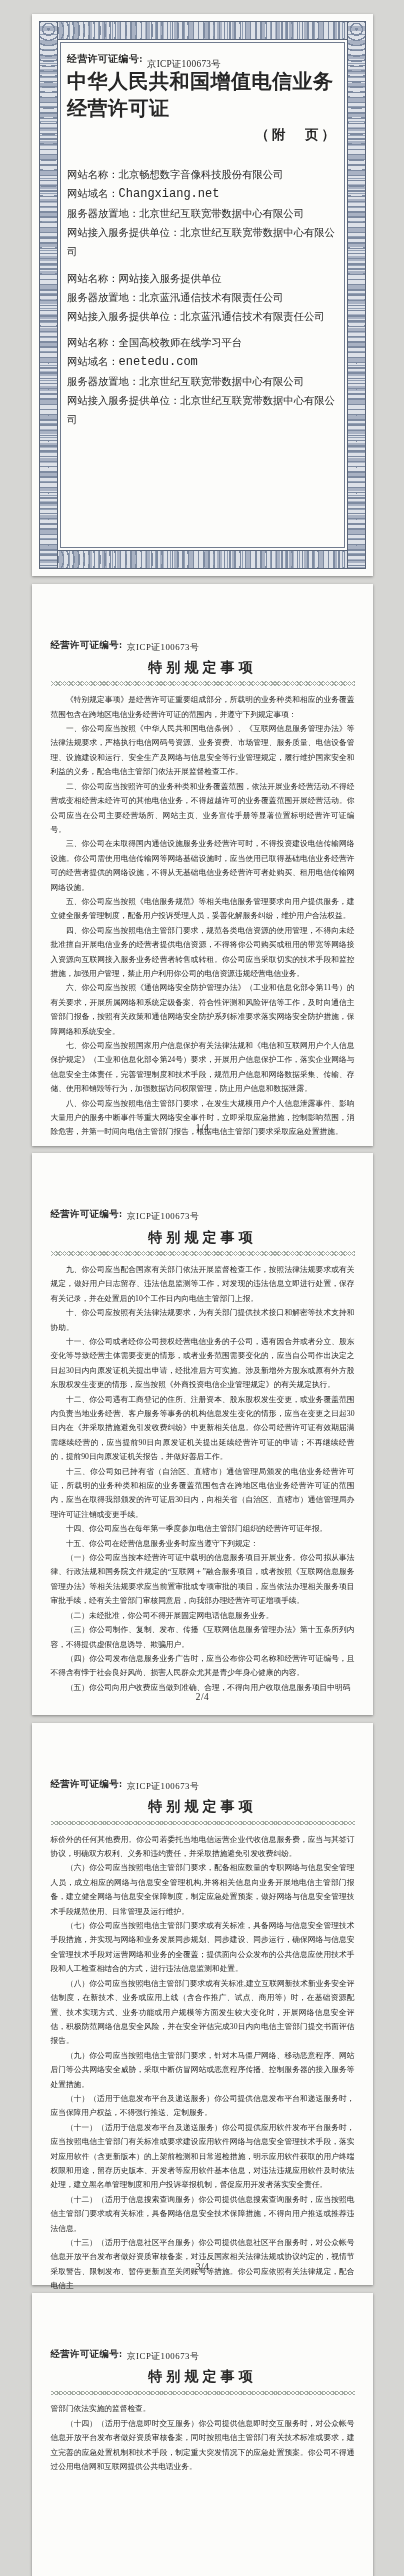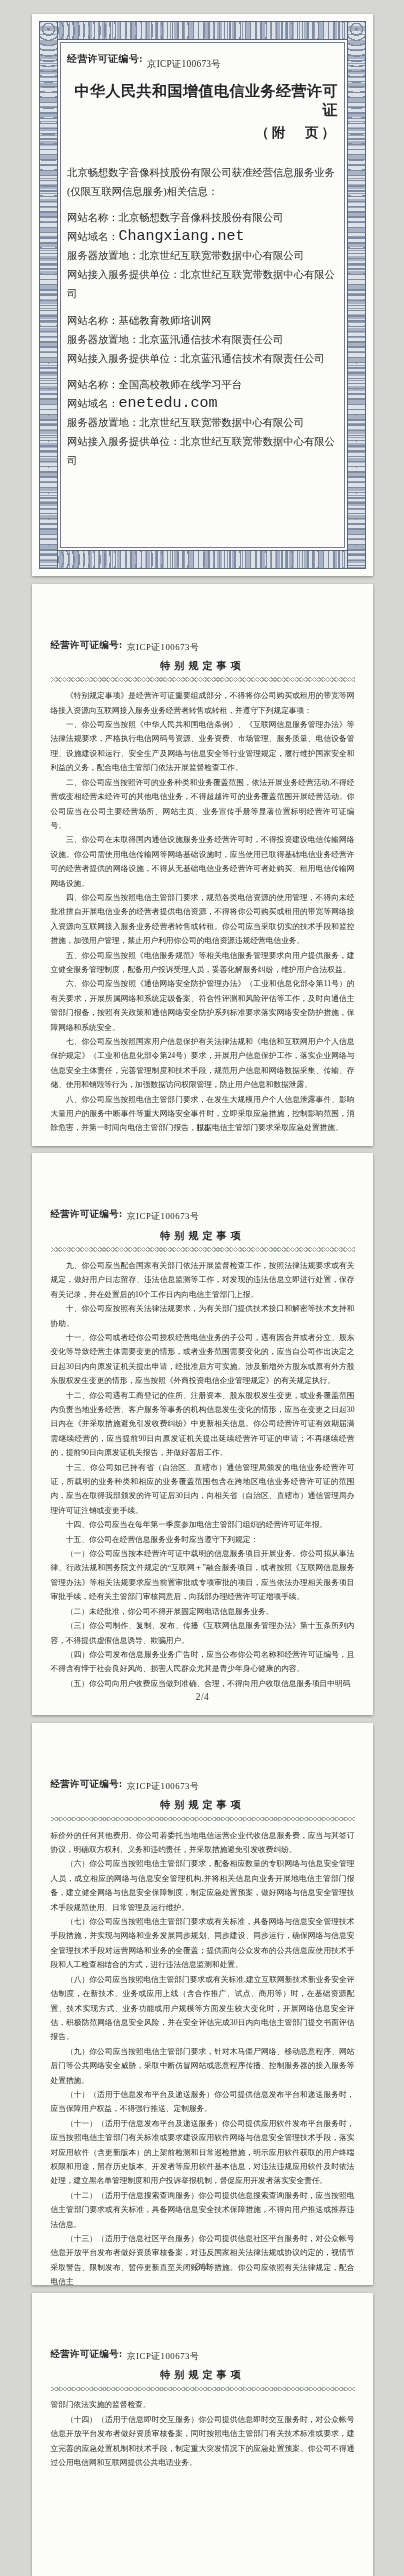--- a/index.html
+++ b/index.html
@@ -68,44 +68,44 @@
   }
   .lic-num{
     font-weight:normal;
     font-size:9.3px;
     position:relative;
     top:4.6px;
     margin-left:4.1px;
     letter-spacing:0.3px;
   }
   .annex-title{
-    margin:16px 0 0;
-    text-align:right;
-    font-size:15px;
+    margin:2px 0 0;
+    text-align:left;
+    font-size:20px;
     font-weight:bold;
     letter-spacing:0.5px;
   }
   .annex-subtitle{
     margin:4.1px 0 0;
     text-align:right;
     font-size:13.4px;
     font-weight:bold;
     letter-spacing:3.1px;
   }
   .annex-body{
     margin-top:20.6px;
     font-size:10.3px;
     line-height:19px;
   }
   .annex-intro{margin:0 0 7.2px;}
   .website-entry{margin:0 0 7.7px;}
   .site-row .lbl{}
   .site-row .val-latin{
     font-family:"Liberation Mono","DejaVu Sans Mono",monospace;
-    font-size:15px;
+    font-size:12px;
   }
 
   
   .sp-content{
     position:absolute;
     left:18.5px;right:18.5px;top:0;bottom:0;
   }
   .sp-header{
     margin-top:55px;
     font-size:9.3px;
@@ -115,21 +115,21 @@
   .sp-header .hdr-num{
     font-weight:normal;
     font-size:8.8px;
     position:relative;
     top:2.1px;
     margin-left:4.1px;
   }
   .sp-title{
     margin:7.2px 0 0;
     text-align:center;
-    font-size:10px;
+    font-size:14px;
     font-weight:bold;
     letter-spacing:4.1px;
   }
   .zigzag{
     height:4.6px;
     margin:4.6px 0 0;
     background:
       repeating-linear-gradient(135deg,#9aa39b 0 1px,rgba(0,0,0,0) 1px 3.1px),
       repeating-linear-gradient(45deg,#8f988f 0 1px,rgba(0,0,0,0) 1px 3.1px);
     opacity:.85;
@@ -164,30 +164,29 @@
     <div class="inner-rule"></div>
 
     <div class="annex-content">
       <div class="lic-row">
         <span>经营许可证编号:</span><span class="lic-num">京ICP证100673号</span>
       </div>
       <h1 class="annex-title">中华人民共和国增值电信业务经营许可证</h1>
       <h2 class="annex-subtitle">（附　页）</h2>
 
       <div class="annex-body">
-        <p class="annex-intro">北京畅想数字音像科技股份有限公司获准经营信息服务业务(仅限互联网信息服务)相关信息：</p>
         <div id="website-list">
             <div class="website-entry">
               <div class="site-row"><span class="lbl">网站名称：</span><span class="val">北京畅想数字音像科技股份有限公司</span></div>
               <div class="site-row"><span class="lbl">网站域名：</span><span class="val-latin">Changxiang.net</span></div>
               <div class="site-row"><span class="lbl">服务器放置地：</span><span class="val">北京世纪互联宽带数据中心有限公司</span></div>
               <div class="site-row"><span class="lbl">网站接入服务提供单位：</span><span class="val">北京世纪互联宽带数据中心有限公司</span></div>
             </div>
             <div class="website-entry">
-              <div class="site-row"><span class="lbl">网站名称：</span><span class="val">基础教育教师培训网</span></div>
+              <div class="site-row"><span class="lbl">网站名称：</span><span class="val">网站接入服务提供单位</span></div>
               <div class="site-row"><span class="lbl">服务器放置地：</span><span class="val">北京蓝汛通信技术有限责任公司</span></div>
               <div class="site-row"><span class="lbl">网站接入服务提供单位：</span><span class="val">北京蓝汛通信技术有限责任公司</span></div>
             </div>
             <div class="website-entry">
               <div class="site-row"><span class="lbl">网站名称：</span><span class="val">全国高校教师在线学习平台</span></div>
               <div class="site-row"><span class="lbl">网站域名：</span><span class="val-latin">enetedu.com</span></div>
               <div class="site-row"><span class="lbl">服务器放置地：</span><span class="val">北京世纪互联宽带数据中心有限公司</span></div>
               <div class="site-row"><span class="lbl">网站接入服务提供单位：</span><span class="val">北京世纪互联宽带数据中心有限公司</span></div>
             </div>
           </div>
@@ -196,26 +195,26 @@
   </section>
 
   <section class="page page-special">
     <div class="sp-content">
       <div class="sp-header">
         <span class="hdr-label">经营许可证编号:</span><span class="hdr-num">京ICP证100673号</span>
       </div>
       <h2 class="sp-title">特别规定事项</h2>
       <div class="zigzag"></div>
       <div class="sp-body">
-          <p>《特别规定事项》是经营许可证重要组成部分，不得将你公司购买或租用的带宽等网络接入资源向互联网接入服务业务经营者转售或转租，并遵守下列规定事项：</p>
+          <p>《特别规定事项》是经营许可证重要组成部分，所载明的业务种类和相应的业务覆盖范围包含在跨地区电信业务经营许可证的范围内，并遵守下列规定事项：</p>
           <p>一、你公司应当按照《中华人民共和国电信条例》、《互联网信息服务管理办法》等法律法规要求，严格执行电信网码号资源、业务资费、市场管理、服务质量、电信设备管理、设施建设和运行、安全生产及网络与信息安全等行业管理规定，履行维护国家安全和利益的义务，配合电信主管部门依法开展监督检查工作。</p>
           <p>二、你公司应当按照许可的业务种类和业务覆盖范围，依法开展业务经营活动,不得经营或变相经营未经许可的其他电信业务，不得超越许可的业务覆盖范围开展经营活动。你公司应当在公司主要经营场所、网站主页、业务宣传手册等显著位置标明经营许可证编号。</p>
           <p>三、你公司在未取得国内通信设施服务业务经营许可时，不得投资建设电信传输网络设施。你公司需使用电信传输网等网络基础设施时，应当使用已取得基础电信业务经营许可的经营者提供的网络设施，不得从无基础电信业务经营许可者处购买、租用电信传输网网络设施。</p>
+          <p>五、你公司应当按照《电信服务规范》等相关电信服务管理要求向用户提供服务，建立健全服务管理制度，配备用户投诉受理人员，妥善化解服务纠纷，维护用户合法权益。</p>
           <p>四、你公司应当按照电信主管部门要求，规范各类电信资源的使用管理，不得向未经批准擅自开展电信业务的经营者提供电信资源，不得将你公司购买或租用的带宽等网络接入资源向互联网接入服务业务经营者转售或转租。你公司应当采取切实的技术手段和监控措施，加强用户管理，禁止用户利用你公司的电信资源违规经营电信业务。</p>
-          <p>五、你公司应当按照《电信服务规范》等相关电信服务管理要求向用户提供服务，建立健全服务管理制度，配备用户投诉受理人员，妥善化解服务纠纷，维护用户合法权益。</p>
           <p>六、你公司应当按照《通信网络安全防护管理办法》（工业和信息化部令第11号）的有关要求，开展所属网络和系统定级备案、符合性评测和风险评估等工作，及时向通信主管部门报备，按照有关政策和通信网络安全防护系列标准要求落实网络安全防护措施，保障网络和系统安全。</p>
           <p>七、你公司应当按照国家用户信息保护有关法律法规和《电信和互联网用户个人信息保护规定》（工业和信息化部令第24号）要求，开展用户信息保护工作，落实企业网络与信息安全主体责任，完善管理制度和技术手段，规范用户信息和网络数据采集、传输、存储、使用和销毁等行为，加强数据访问权限管理，防止用户信息和数据泄露。</p>
           <p>八、你公司应当按照电信主管部门要求，在发生大规模用户个人信息泄露事件、影响大量用户的服务中断事件等重大网络安全事件时，立即采取应急措施，控制影响范围，消除危害，并第一时间向电信主管部门报告，根据电信主管部门要求采取应急处置措施。</p>
         </div>
       <div class="page-num">1/4</div>
     </div>
   </section>
 
   <section class="page page-special">
     <div class="sp-content">

